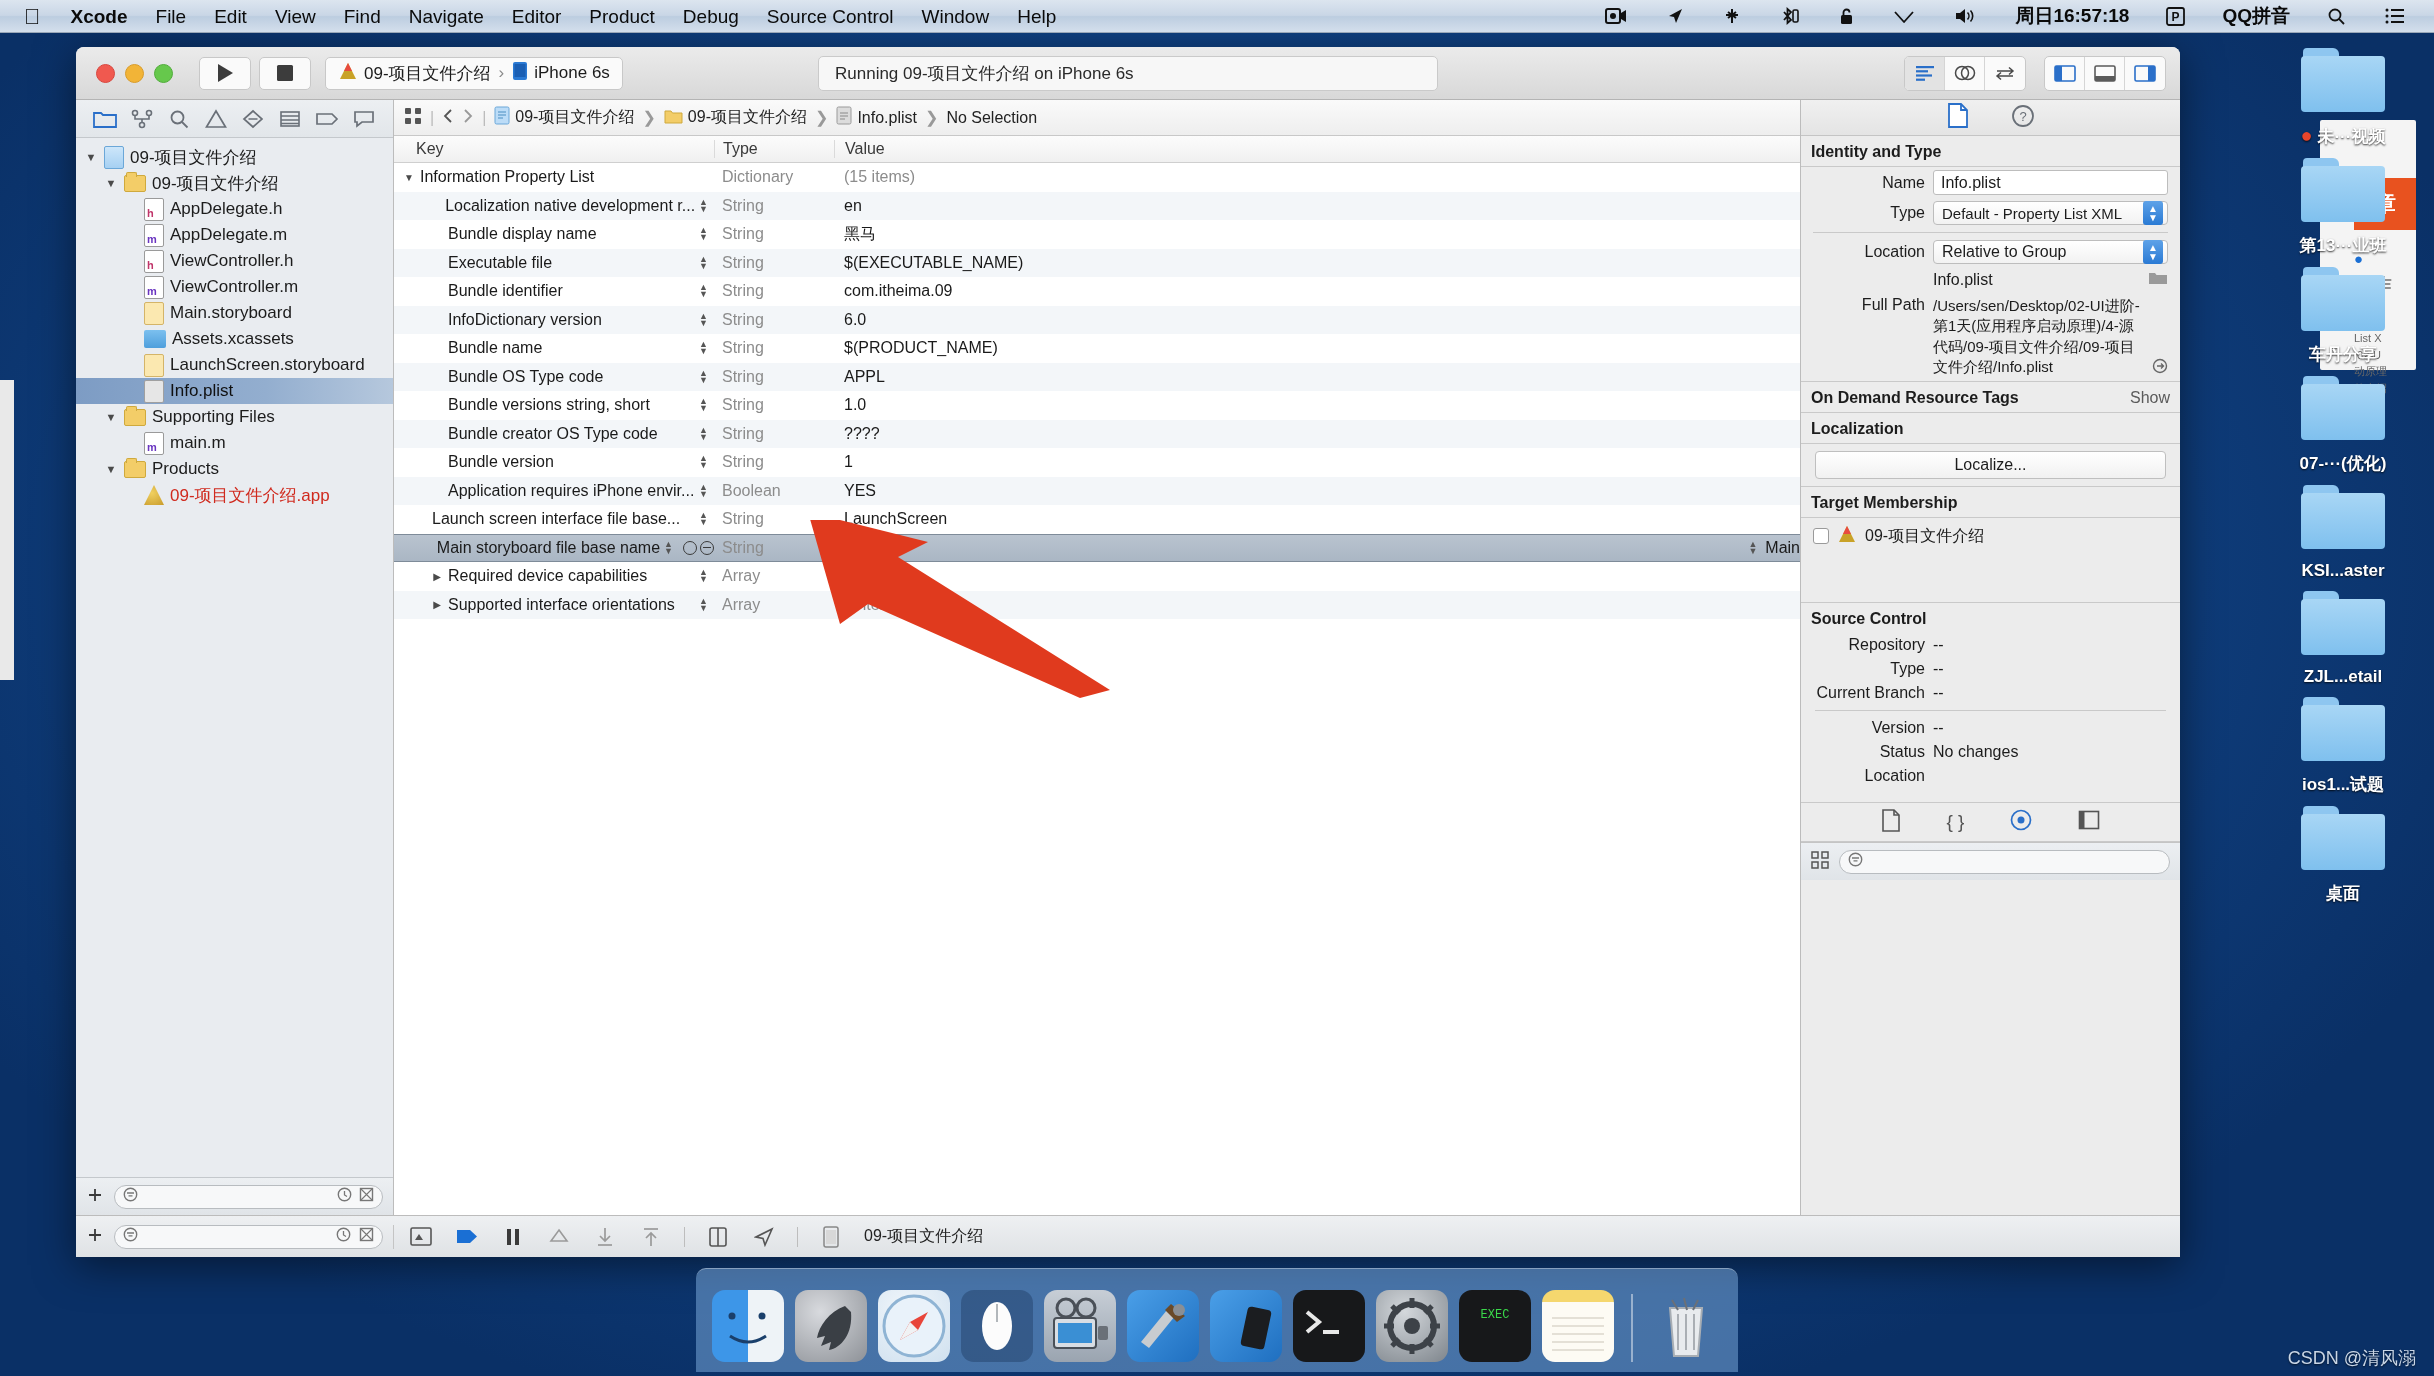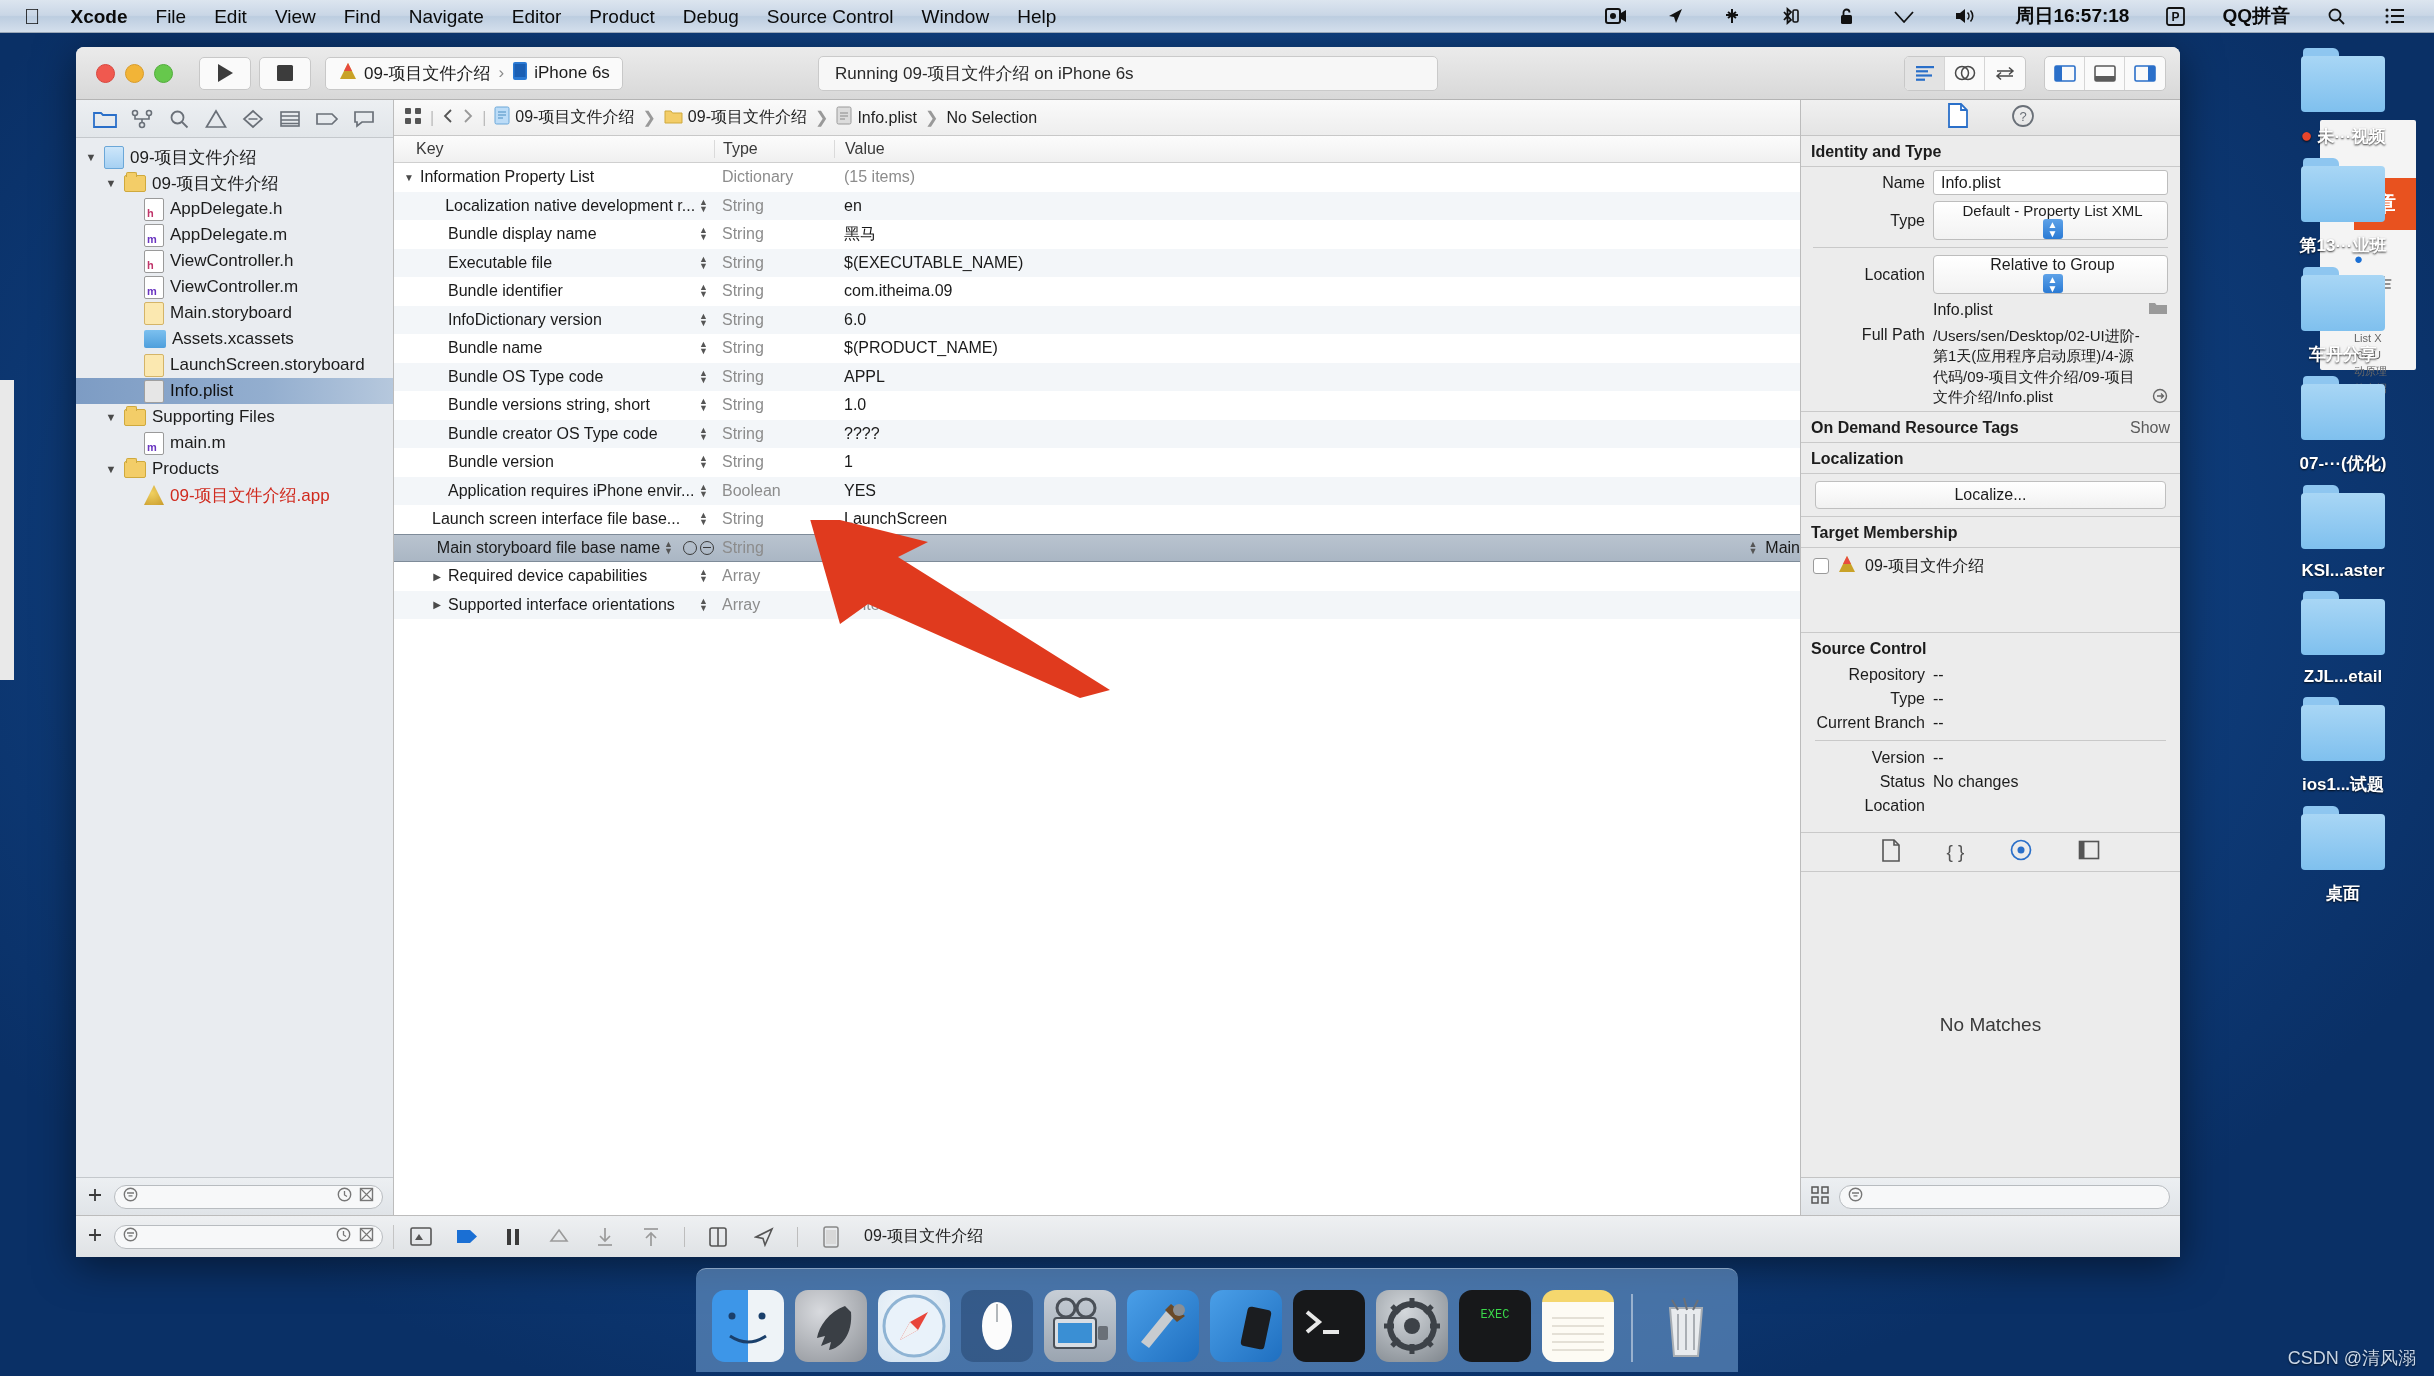--- a/index.html
+++ b/index.html
@@ -255,23 +255,22 @@
   .insp-sep { height:1px; background:#c9c9c9; }
   .frow { display: flex; align-items: center; padding: 3px 12px; gap: 8px; }
   .flabel { width: 112px; text-align: right; color: #1c1c1c; flex: 0 0 112px; }
   .fval { flex: 1; }
   .tfield {
     background: #fff; border: 1px solid #bdbdbd; border-radius: 3px;
     height: 25px; display: flex; align-items: center; padding: 0 7px; width: 100%;
   }
   .popup {
     background: linear-gradient(180deg,#ffffff,#f2f2f2); border: 1px solid #bdbdbd; border-radius: 4px;
-    height: 39px; display: flex; align-items: center; padding: 0 4px 0 8px; width: 100%;
+    height: 24px; display: flex; align-items: center; padding: 0 4px 0 8px; width: 100%;
     justify-content: space-between;
-    flex-direction: column;
   }
   .popup .arrows {
     width: 20px; height: 24px; background: linear-gradient(180deg,#5ea2e8,#2a7ad4);
     border-radius: 3px; color: #fff; font-size: 10px; line-height: 9px;
     display: flex; flex-direction: column; align-items: center; justify-content: center;
   }
   .path-text { line-height: 1.35; word-break: break-all; }
   .btn-wide {
     background: linear-gradient(180deg,#ffffff,#f1f1f1); border: 1px solid #bfbfbf;
     border-radius: 4px; height: 28px; display: flex; align-items: center; justify-content: center;
@@ -1191,21 +1190,20 @@
               <circle cx="11" cy="11" r="3.5" fill="#2a6fc9"></circle>
             </svg>
         </span>
         <span>
           <svg width="22" height="20" viewBox="0 0 22 20">
               <rect x="1.5" y="1.5" width="19" height="17" fill="none" stroke="#555" stroke-width="1.6"></rect>
               <rect x="1.5" y="1.5" width="5" height="17" fill="#555"></rect>
             </svg>
         </span>
       </div>
-      <div id="no-matches">No Matches</div>
       <div id="insp-bottom">
         <span>
           <svg width="18" height="18" viewBox="0 0 18 18">
               <g fill="none" stroke="#555" stroke-width="1.5">
                 <rect x="1" y="1" width="6" height="6"></rect>
                 <rect x="11" y="1" width="6" height="6"></rect>
                 <rect x="1" y="11" width="6" height="6"></rect>
                 <rect x="11" y="11" width="6" height="6"></rect>
               </g>
             </svg>

